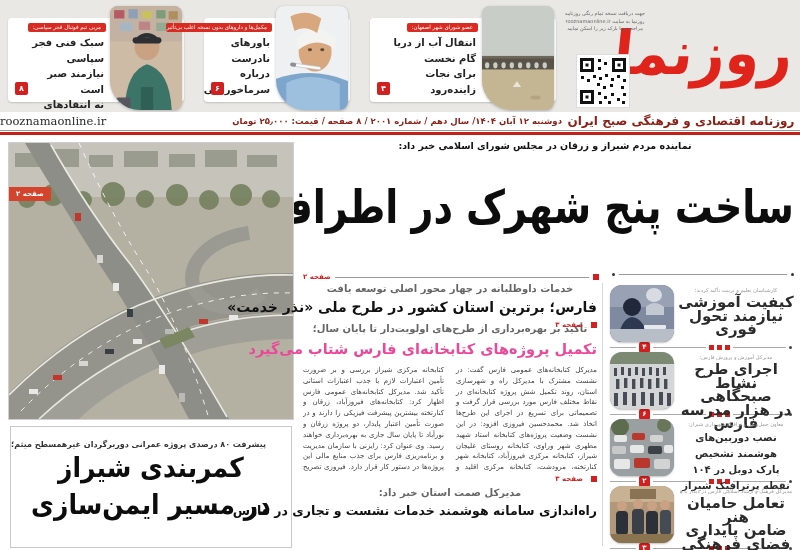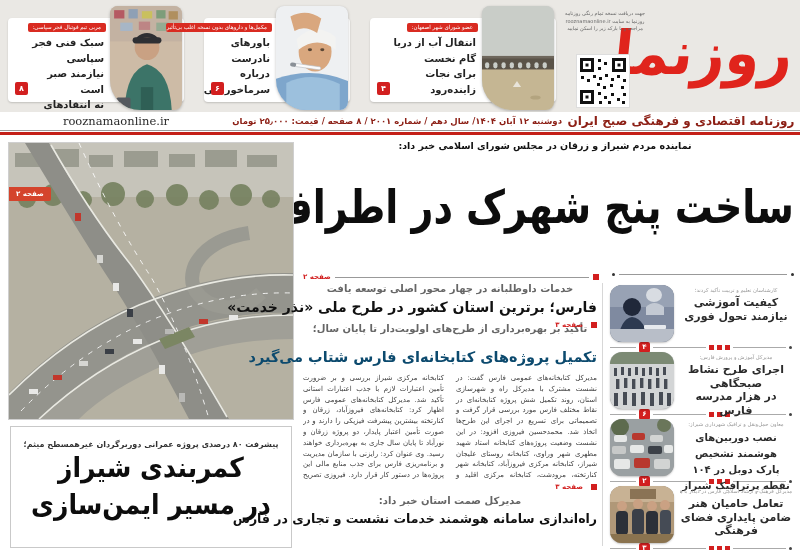--- a/index.html
+++ b/index.html
@@ -44,42 +44,42 @@
   }
   .qr{position:absolute;left:576px;top:54px;width:52px;height:52px;background:#fff;border:1px solid #ddd;}
   .qr svg{display:block;width:100%;height:100%;}
   
   .dateline{
     position:absolute;left:0;top:112px;width:800px;height:18px;background:#fff;
     display:flex;align-items:center;direction:rtl;
   }
   .dl-tagline{width:238px;text-align:center;font-size:12px;font-weight:bold;color:#8d2016;}
   .dl-date{flex:1;text-align:right;font-size:8.5px;font-weight:bold;color:#8d2016;}
-  .dl-site{width:232px;text-align:center;font-size:11.5px;color:#2a2a2a;font-family:"DejaVu Serif",serif;direction:ltr;}
+  .dl-site{width:232px;font-size:11.5px;color:#2a2a2a;font-family:"DejaVu Serif",serif;direction:ltr;}
   .rule-thin{position:absolute;left:0;top:130px;width:800px;height:1px;background:#9a9a9a;}
   .rule-red{position:absolute;left:0;top:132px;width:800px;height:3px;background:#c42018;}
   
   .lead-kicker{position:absolute;left:300px;right:10px;top:140px;text-align:center;
     font-size:9.5px;font-weight:bold;color:#111;}
   .lead-headline{
     position:absolute;left:300px;width:494px;top:152px;height:118px;text-align:center;
     font-size:38px;font-weight:900;color:#0d0d0d;line-height:112px;white-space:nowrap;
     transform:scaleY(1.22);transform-origin:center;
   }
   .midrule{position:absolute;display:flex;align-items:center;direction:ltr;gap:4px;}
   .midrule .ptxt{font-size:7px;color:#d21f1f;font-weight:bold;white-space:nowrap;}
   .midrule .ln{flex:1;height:1px;background:#999;}
   .midrule .rsq{width:6px;height:6px;background:#d21f1f;}
   .midrule .bdot{width:3px;height:3px;background:#333;border-radius:50%;}
   
   .vline{position:absolute;left:602px;top:283px;bottom:4px;width:1px;background:#d7d7d7;}
   .mid{position:absolute;left:303px;width:294px;top:283px;}
   .skicker{text-align:center;font-size:10px;color:#666;font-weight:bold;}
   .shead1{text-align:center;font-size:14px;font-weight:900;color:#111;margin-top:5px;white-space:nowrap;}
-  .shead2{text-align:center;font-size:14.5px;font-weight:900;color:#0c4a6e;margin-top:15px;white-space:nowrap;}
+  .shead2{text-align:center;font-size:14.5px;font-weight:900;color:#ec4899;margin-top:7px;white-space:nowrap;}
   .shead3{text-align:center;font-size:12.5px;font-weight:900;color:#111;margin-top:5px;white-space:nowrap;}
   .mbody{
     margin-top:8px;height:108px;overflow:hidden;
     column-count:2;column-gap:12px;
     font-size:7px;line-height:10.8px;text-align:justify;color:#3d3d3d;direction:rtl;
   }
   .mr{margin-top:6px;}
   
   .rcol{position:absolute;left:608px;width:186px;top:283px;}
   .ritem{position:relative;height:62px;}
@@ -87,21 +87,21 @@
     position:absolute;left:2px;top:2px;width:64px;height:57px;border-radius:12px;
     overflow:hidden;box-shadow:0 1px 2px rgba(0,0,0,.25);background:#999;
   }
   .ritem .rphoto svg{display:block;width:100%;height:100%;}
   .ritem .rkicker{
     position:absolute;right:2px;top:4px;left:72px;text-align:left;
     font-size:5.3px;color:#999;white-space:nowrap;overflow:hidden;direction:rtl;text-align:center;
   }
   .ritem .rtitle{
     position:absolute;right:0px;top:13px;left:70px;text-align:center;
-    font-size:11px;font-weight:bold;color:#2b2b2b;line-height:13.5px;white-space:pre-line;
+    font-size:15px;font-weight:bold;color:#2b2b2b;line-height:13.5px;white-space:pre-line;
   }
   .rdiv{height:5px;display:flex;align-items:center;direction:ltr;gap:3px;margin:0 2px;}
   .rdiv .ln{flex:1;height:1px;background:#aaa;}
   .rdiv .ln2{width:26px;height:1px;background:#aaa;}
   .rdiv .sq{width:11px;height:11px;background:#d21f1f;color:#fff;font-size:7px;line-height:11px;
     text-align:center;border-radius:2px;font-weight:bold;}
   .rdiv .m{width:5px;height:5px;background:#d21f1f;}
   .rdiv .dot{width:3px;height:3px;background:#444;border-radius:50%;}
   
   .leadphoto{
@@ -110,21 +110,21 @@
   }
   .leadphoto svg{display:block;width:100%;height:100%;}
   .phototab{
     position:absolute;left:0;top:44px;background:#d4442c;color:#fff;
     font-size:7px;line-height:14px;padding:0 7px;border-radius:0 2px 2px 0;font-weight:bold;
   }
   .leftbox{
     position:absolute;left:10px;top:426px;width:280px;height:120px;background:#fff;
     border:1px solid #c9c9c9;
   }
-  .leftbox .lkicker{margin-top:13px;text-align:center;font-size:8px;font-weight:bold;color:#333;}
+  .leftbox .lkicker{margin-top:13px;text-align:left;font-size:8px;font-weight:bold;color:#333;}
   .leftbox .lhead{
     margin-top:4px;text-align:center;font-size:25px;font-weight:900;color:#0d0d0d;
     line-height:33px;white-space:pre-line;transform:scaleY(1.1);
   }
 </style>
 </head>
 <body>
 
 <div class="topstrip">
 

